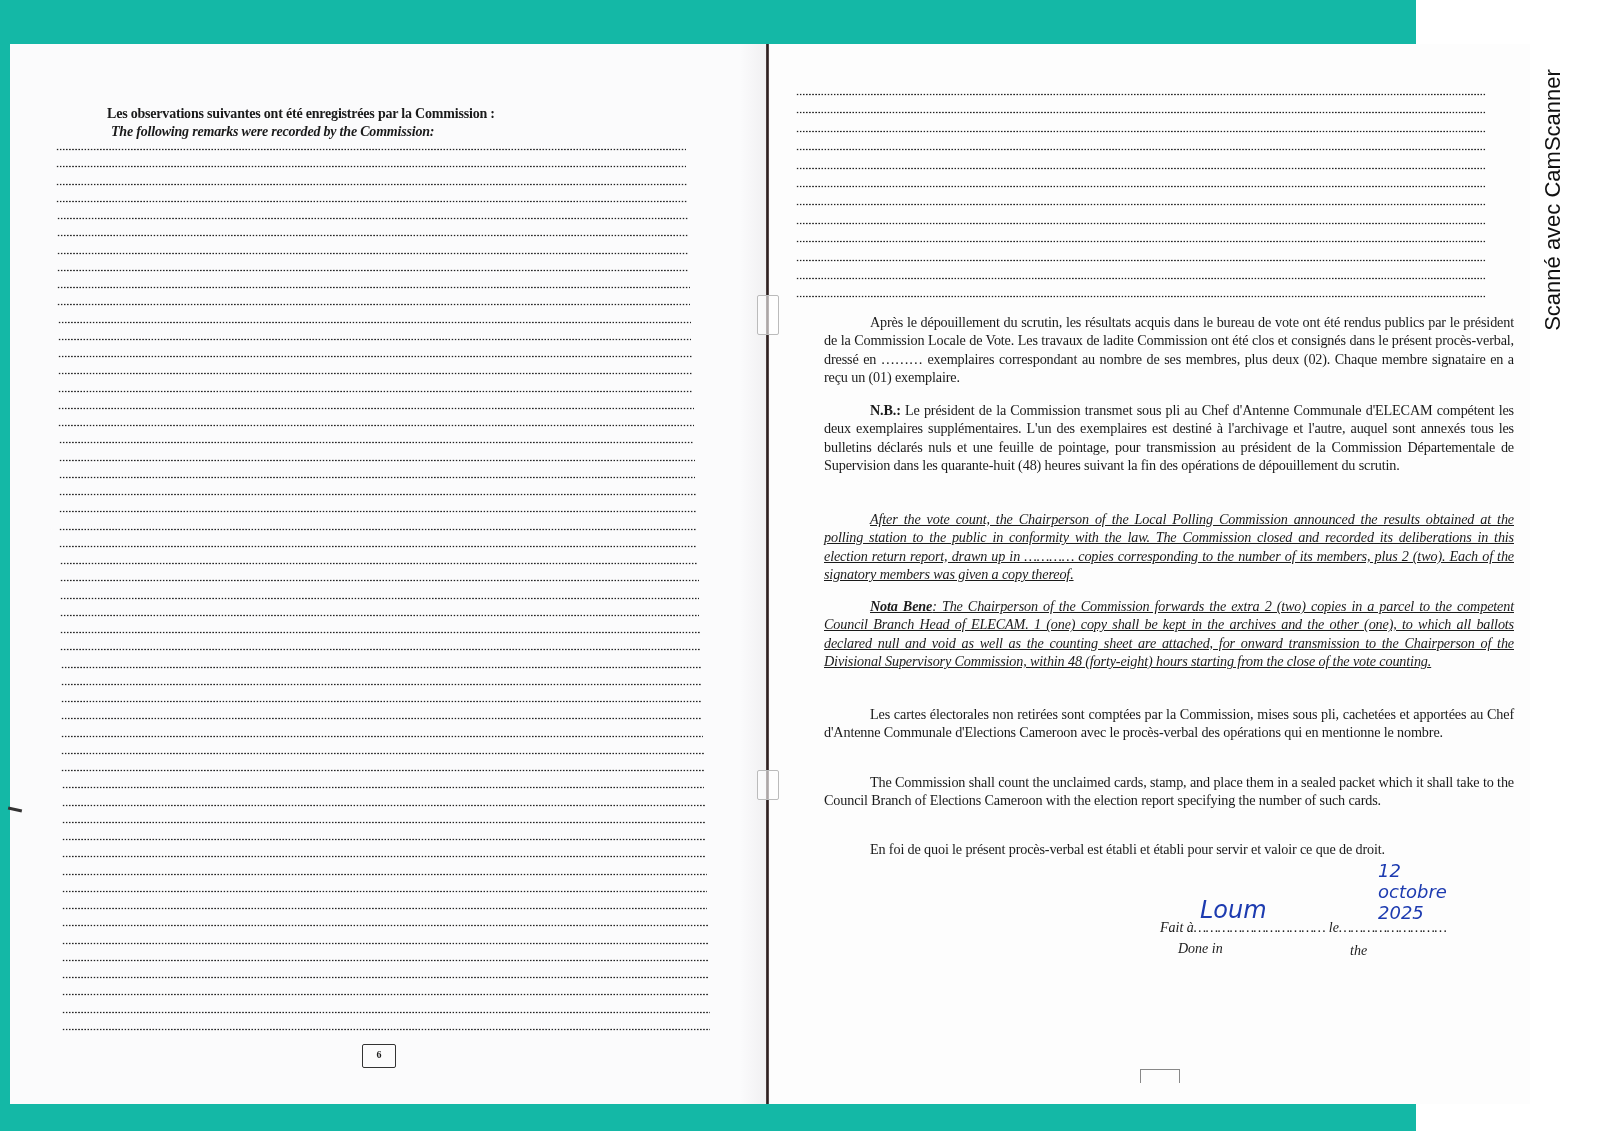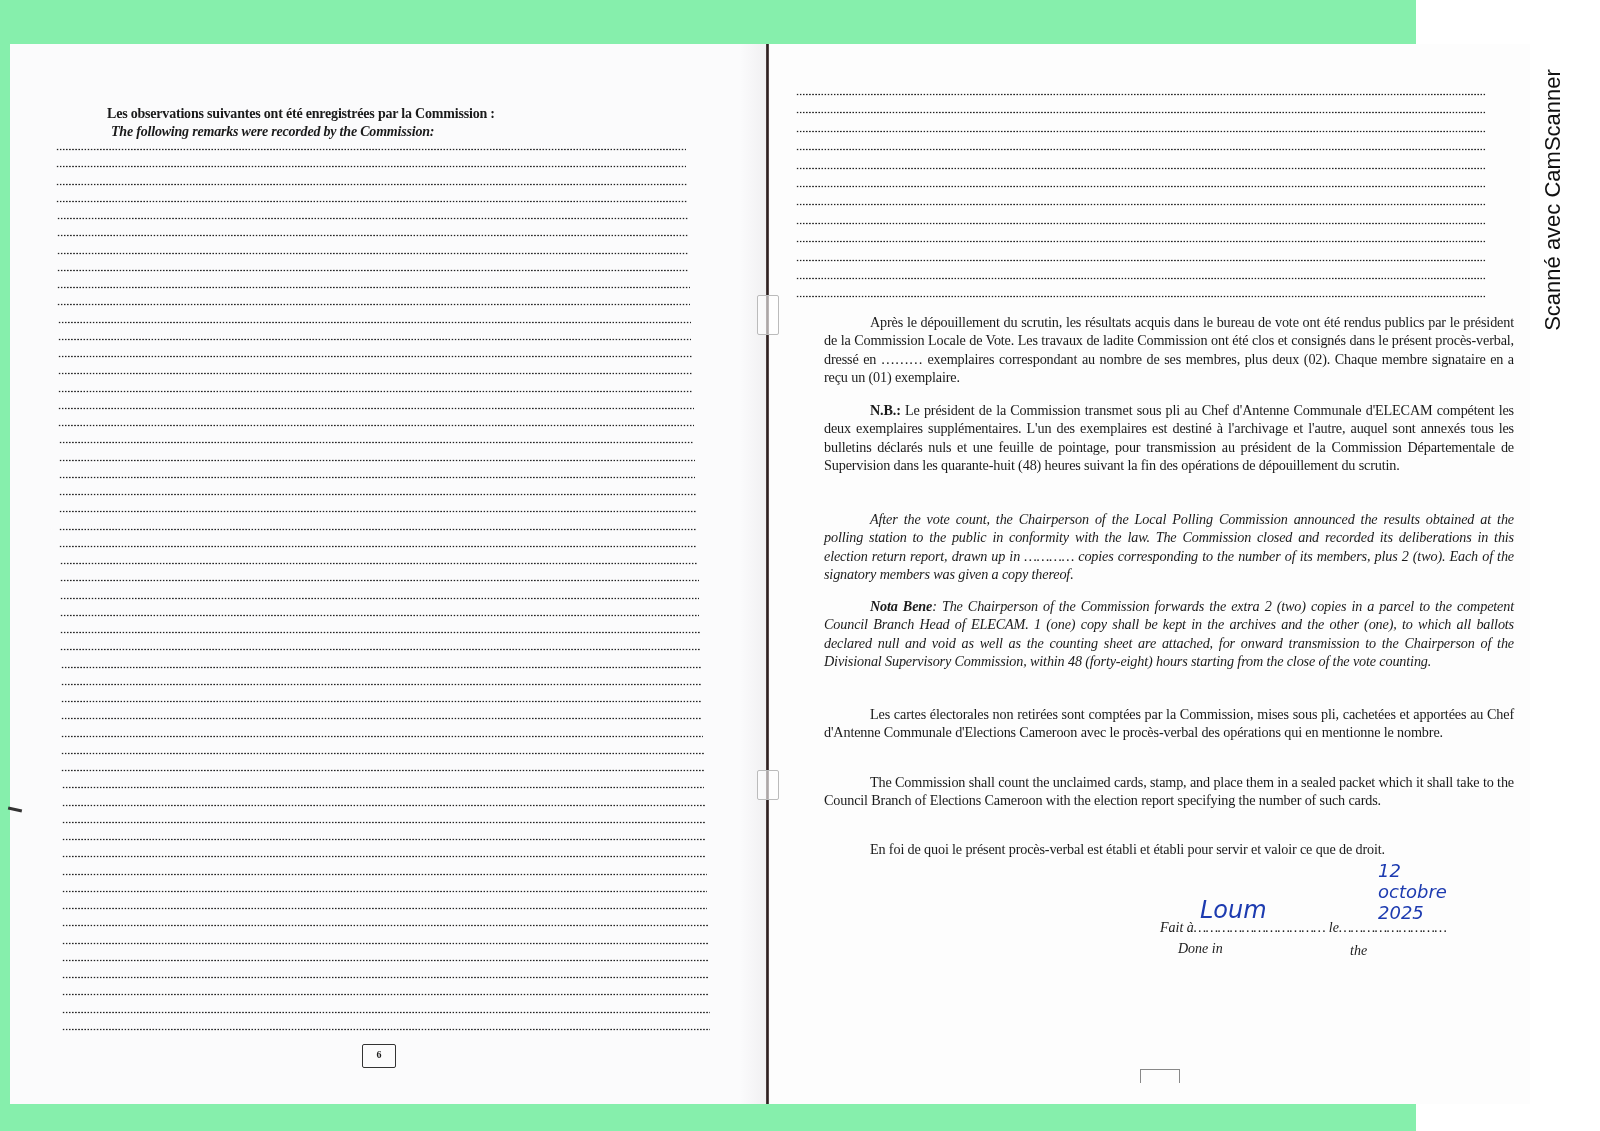--- a/index.html
+++ b/index.html
@@ -1,19 +1,19 @@
 <!DOCTYPE html>
 <html><head>
   <meta charset="utf-8">
   <style>
     * { box-sizing: border-box; margin: 0; padding: 0; }
     html, body { width: 1600px; height: 1131px; background: #ffffff; overflow: hidden; }
     body { position: relative; font-family: "Liberation Serif", serif; color: #1a1a1a; }
 
-    .scan-area { position: absolute; left: 0; top: 0; width: 1416px; height: 1131px; background: #86efac; }
+    .scan-area { position: absolute; left: 0; top: 0; width: 1416px; height: 1131px; background: #14b8a6; }
 
     .page-left { position: absolute; left: 10px; top: 44px; width: 760px; height: 1060px; background: #fbfbfc; }
     .page-right { position: absolute; left: 770px; top: 44px; width: 760px; height: 1060px; background: #fdfdfd; }
 
     .spine {
       position: absolute; left: 766px; top: 44px; width: 3px; height: 1060px;
       background: linear-gradient(to right, #5a4a4a, #2e2222, #6b5a5a);
     }
     .spine-shadow {
       position: absolute; left: 740px; top: 44px; width: 26px; height: 1060px;
@@ -38,21 +38,21 @@
     .right-tab-box {
       position: absolute; left: 1140px; top: 1069px; width: 40px; height: 14px;
       border-top: 1px solid #888; border-left: 1px solid #888; border-right: 1px solid #888;
     }
 
     .para {
       position: absolute; left: 824px; width: 690px; font-size: 14.2px; line-height: 18.4px; text-align: justify;
       letter-spacing: -0.15px;
     }
     .para .indent { display: inline-block; width: 46px; }
-    .italic { font-style: italic; }
+    .italic { font-style: italic; text-decoration: underline; }
     .bold { font-weight: bold; }
 
     .fait-line { position: absolute; left: 1160px; top: 920px; font-size: 14px; font-style: italic; white-space: nowrap; }
     .fait-line .dots { letter-spacing: -0.5px; }
     .handwriting { font-family: "DejaVu Sans", sans-serif; color: #1d3bb0; font-size: 24px; font-style: italic; position: absolute; }
     .done-in { position: absolute; left: 1178px; top: 941px; font-size: 14px; font-style: italic; }
     .the { position: absolute; left: 1350px; top: 943px; font-size: 14px; font-style: italic; }
 
     .watermark {
       position: absolute; left: 1553px; top: 200px; transform: translate(-50%, -50%) rotate(-90deg);

